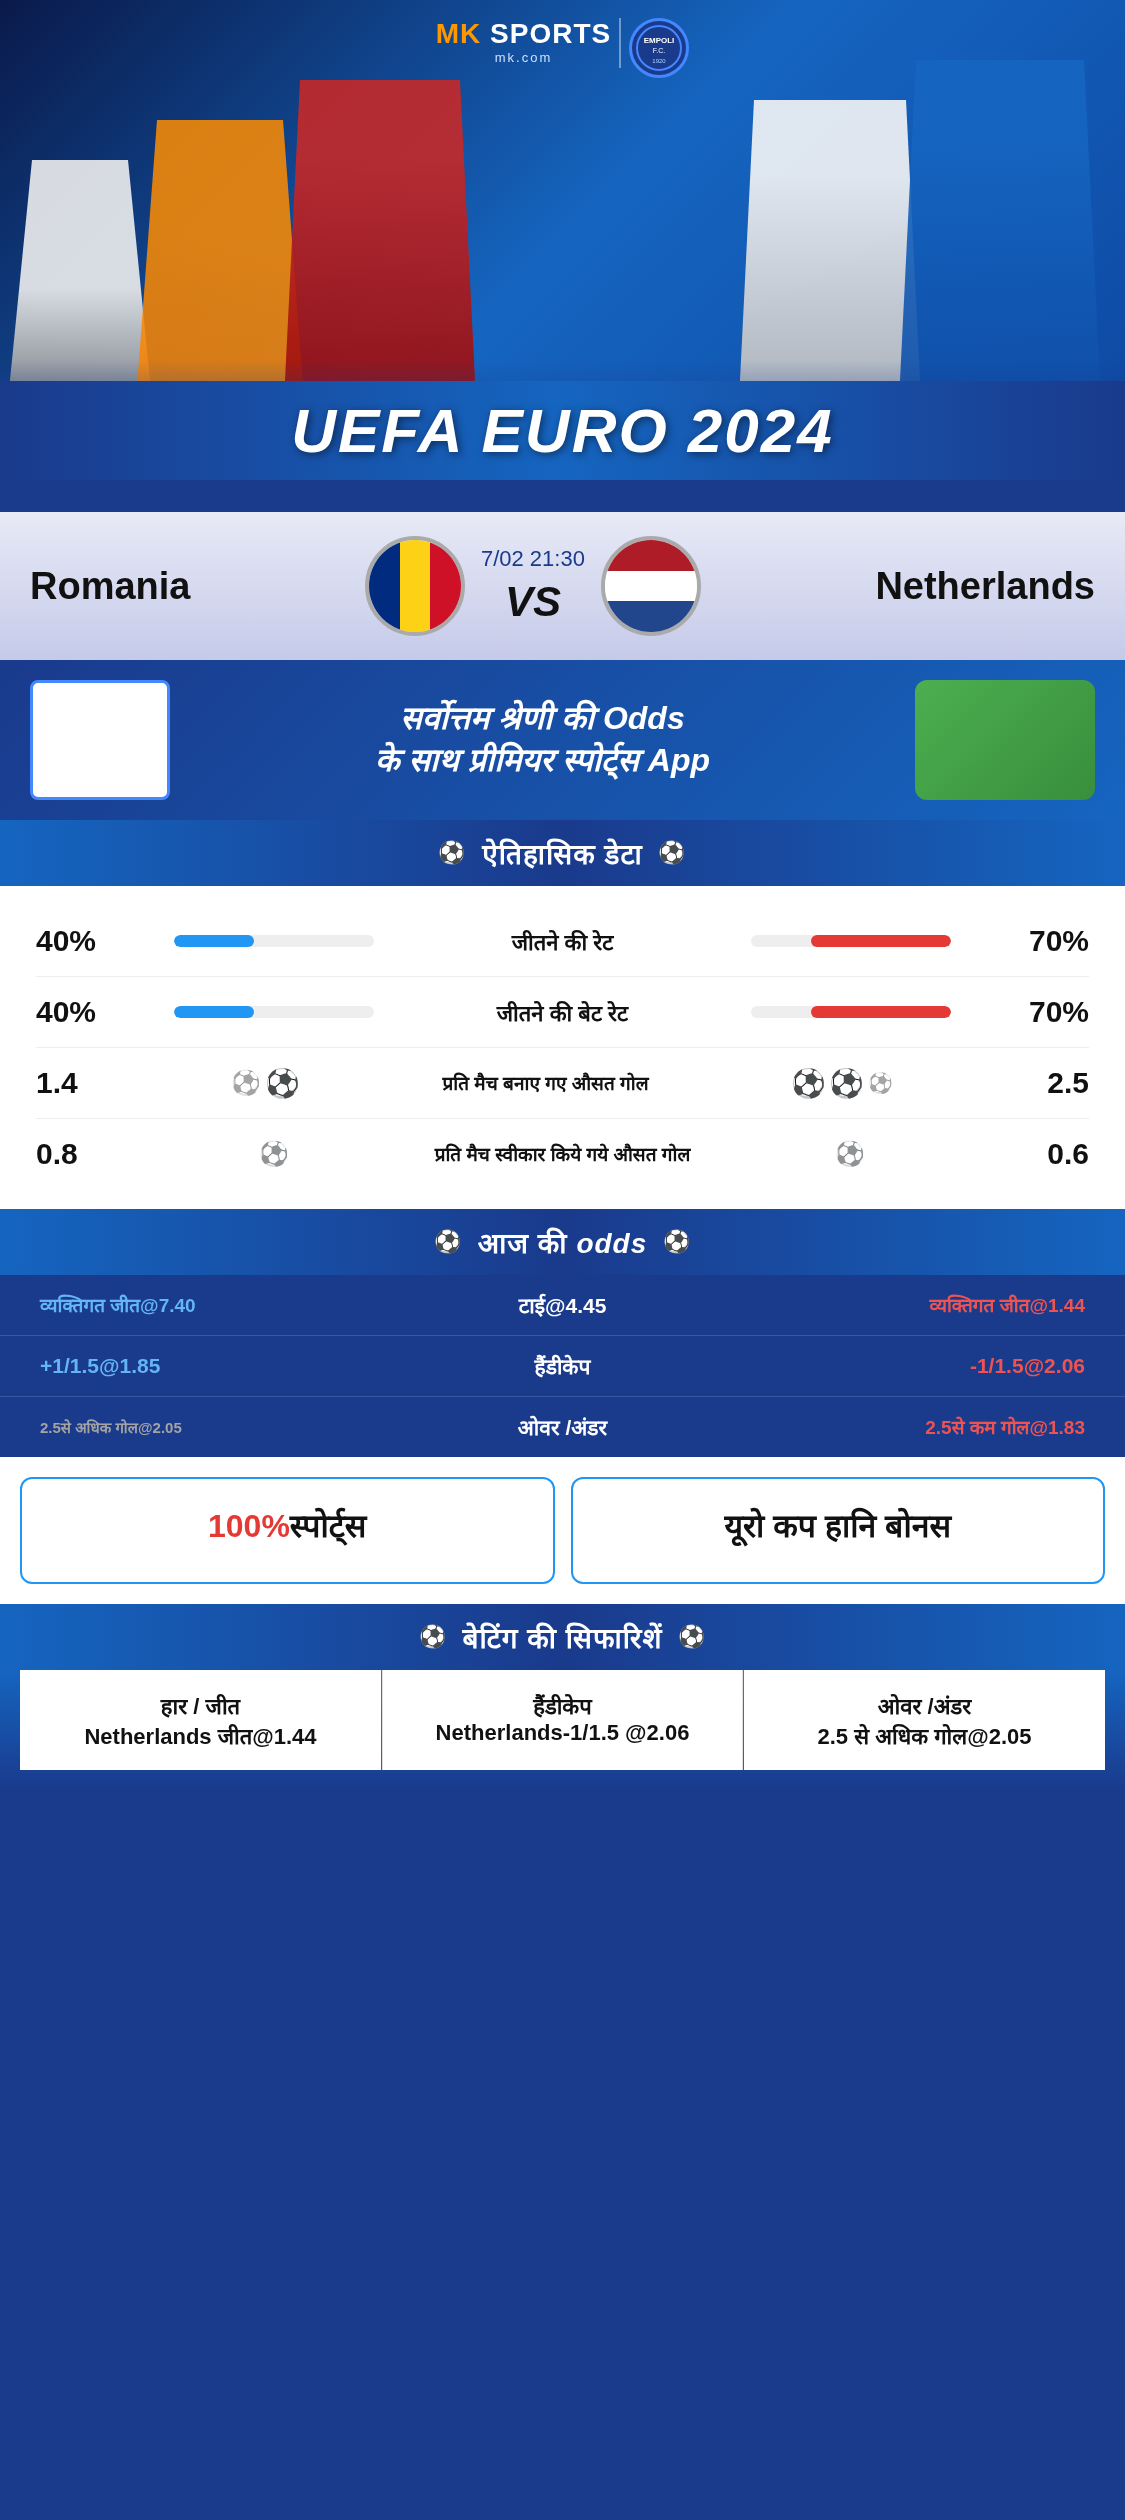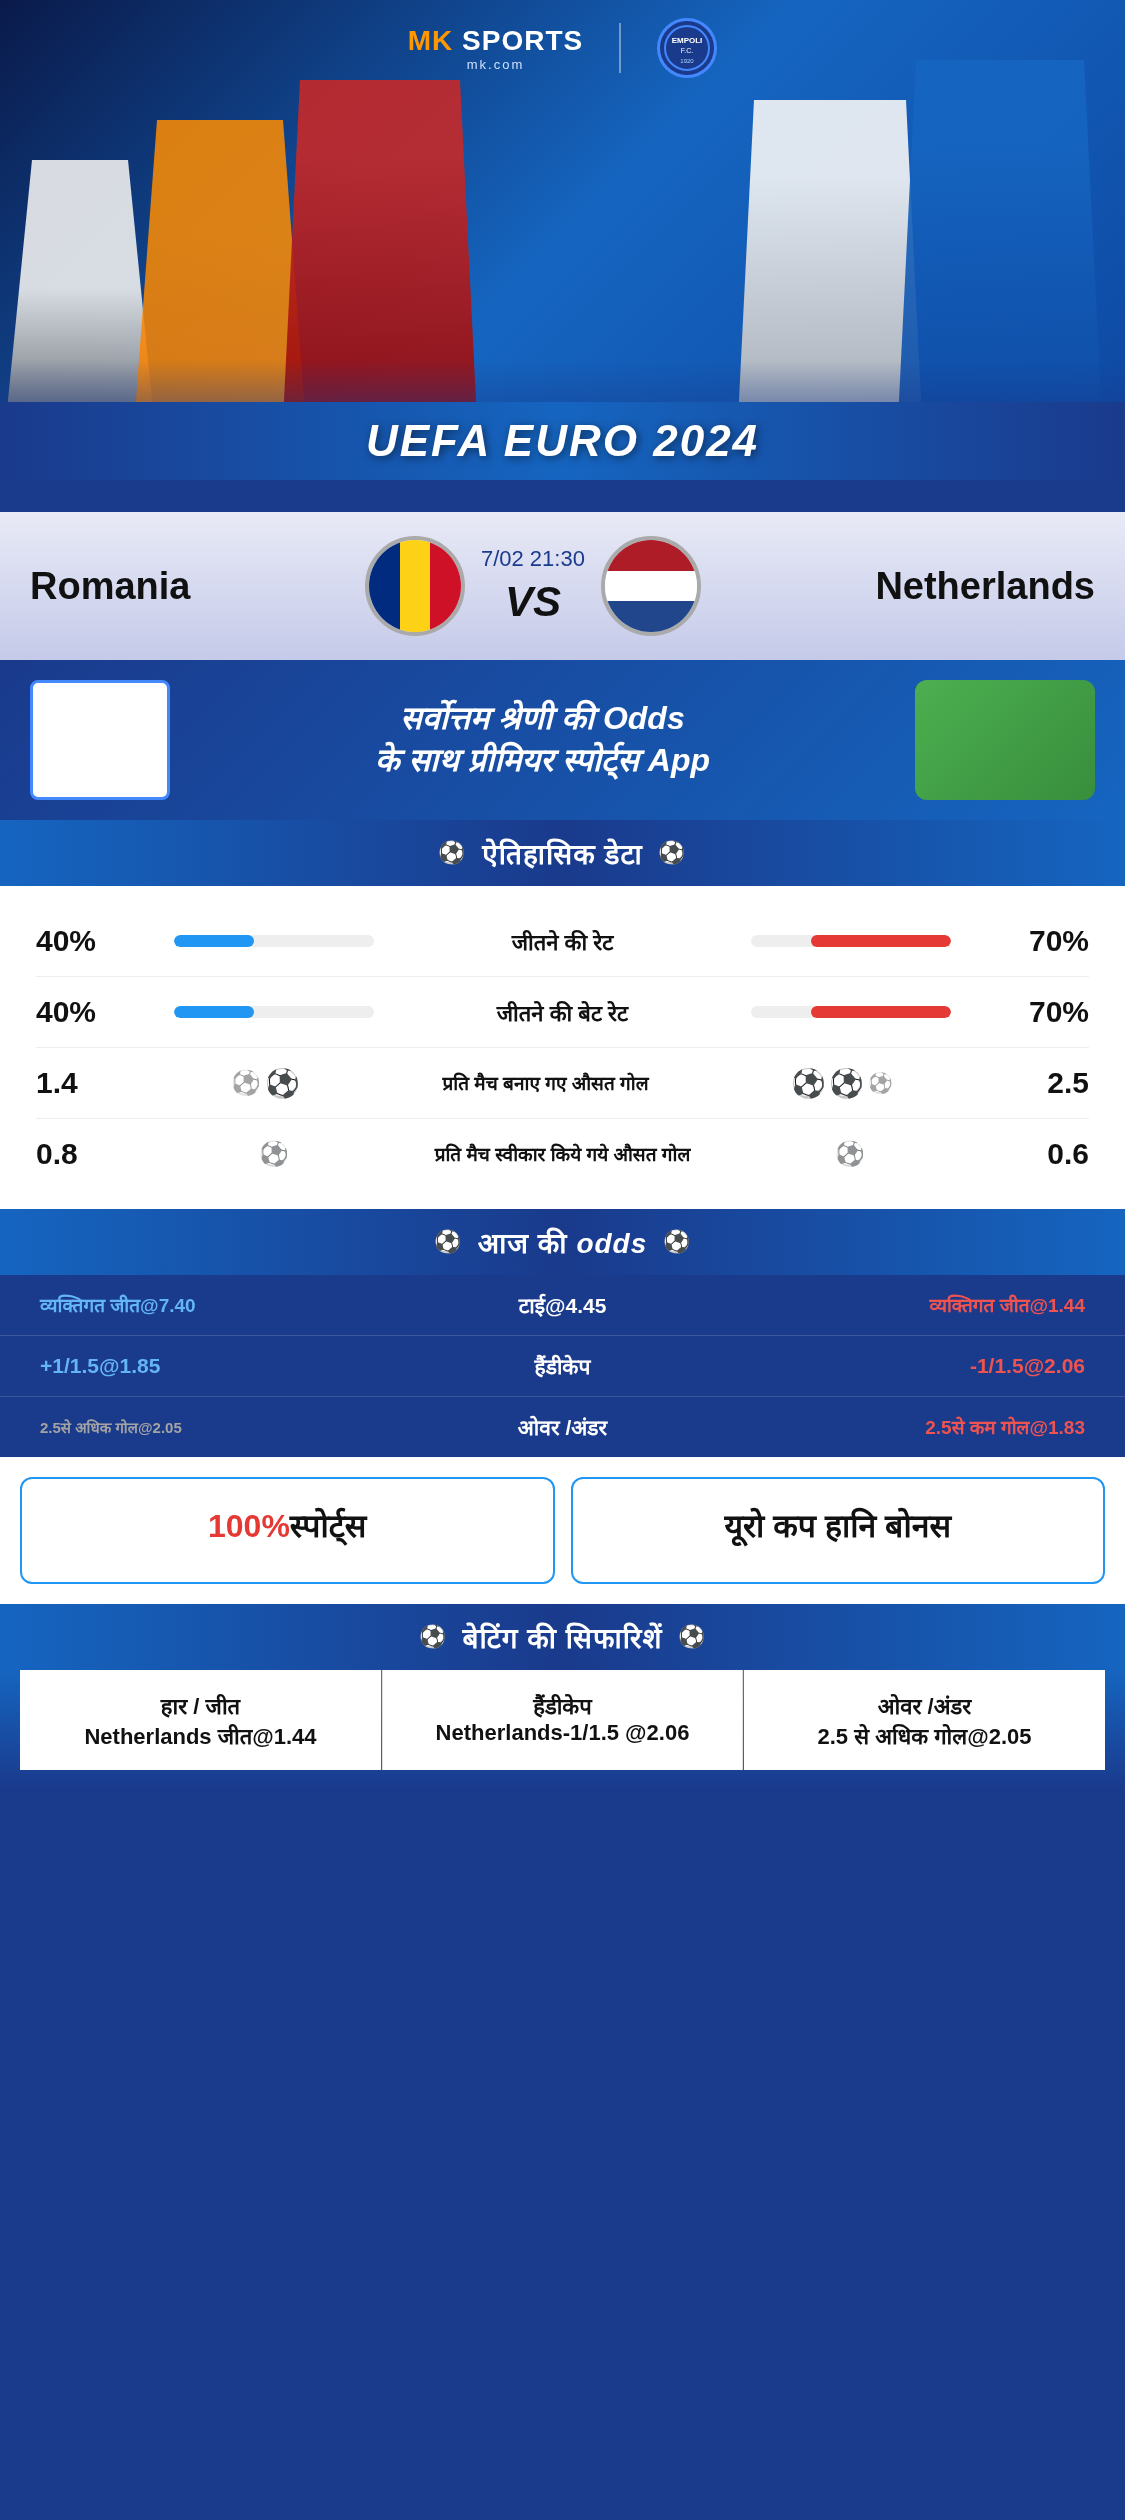--- a/index.html
+++ b/index.html
@@ -30,23 +30,23 @@
     .hero-gradient-overlay {
       position: absolute;
       bottom: 0; left: 0; right: 0;
       height: 120px;
       background: linear-gradient(transparent, #1a3a8c);
     }
     .logo-bar {
       position: relative;
       z-index: 10;
       display: flex;
-      align-items: center;
+      align-items: flex-start;
       justify-content: center;
-      gap: 36px;
+      gap: 8px;
       padding: 18px 0 8px;
     }
     .mk-logo {
       display: flex;
       flex-direction: column;
       align-items: center;
     }
     .mk-logo-top {
       font-size: 28px;
       font-weight: 900;
@@ -97,21 +97,21 @@
     .euro-title-bar {
       position: absolute;
       bottom: 0;
       left: 0; right: 0;
       background: linear-gradient(90deg, #1a3a8c 0%, #1565c0 50%, #1a3a8c 100%);
       padding: 14px 0;
       text-align: center;
       z-index: 20;
     }
     .euro-title {
-      font-size: 44px;
+      font-size: 62px;
       font-weight: 900;
       color: white;
       text-shadow: 2px 2px 8px rgba(0,0,0,0.5);
       font-style: italic;
       letter-spacing: 2px;
     }
 
     
     .match-section {
       background: linear-gradient(180deg, #e8eaf6 0%, #c5cae9 100%);

